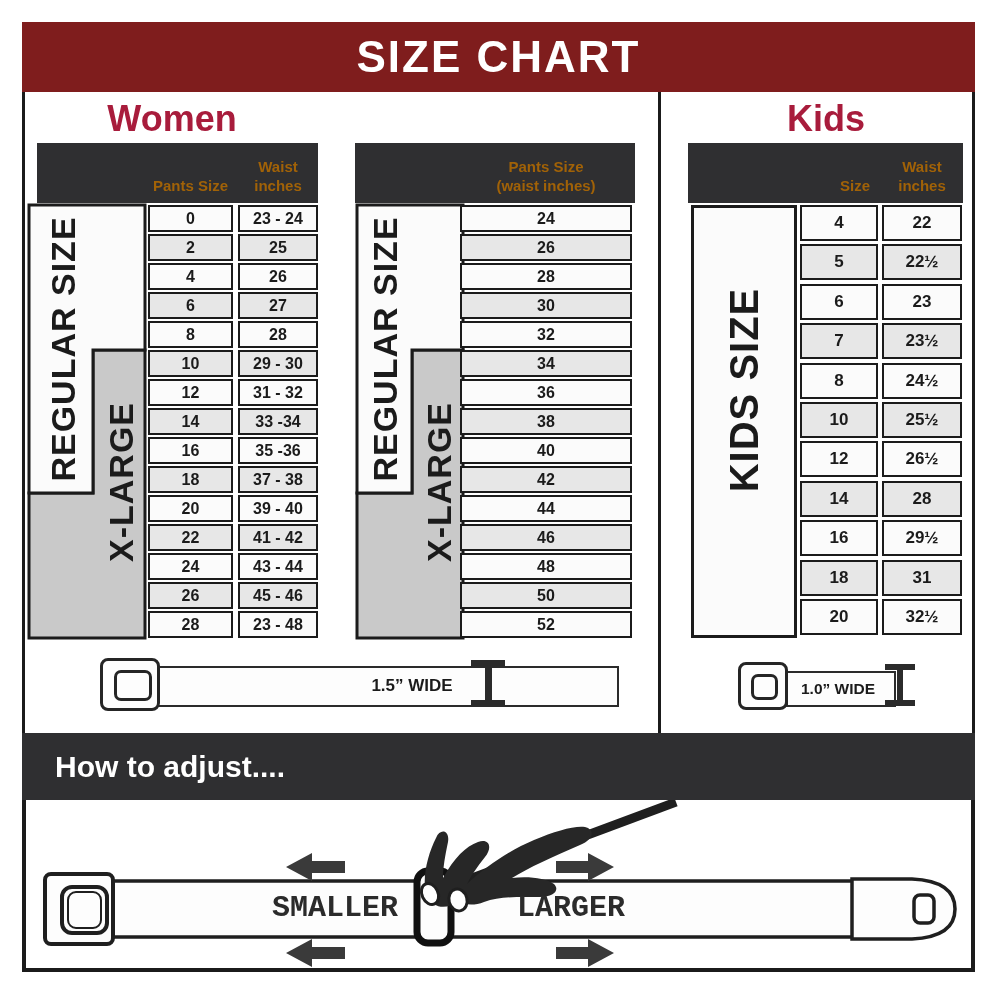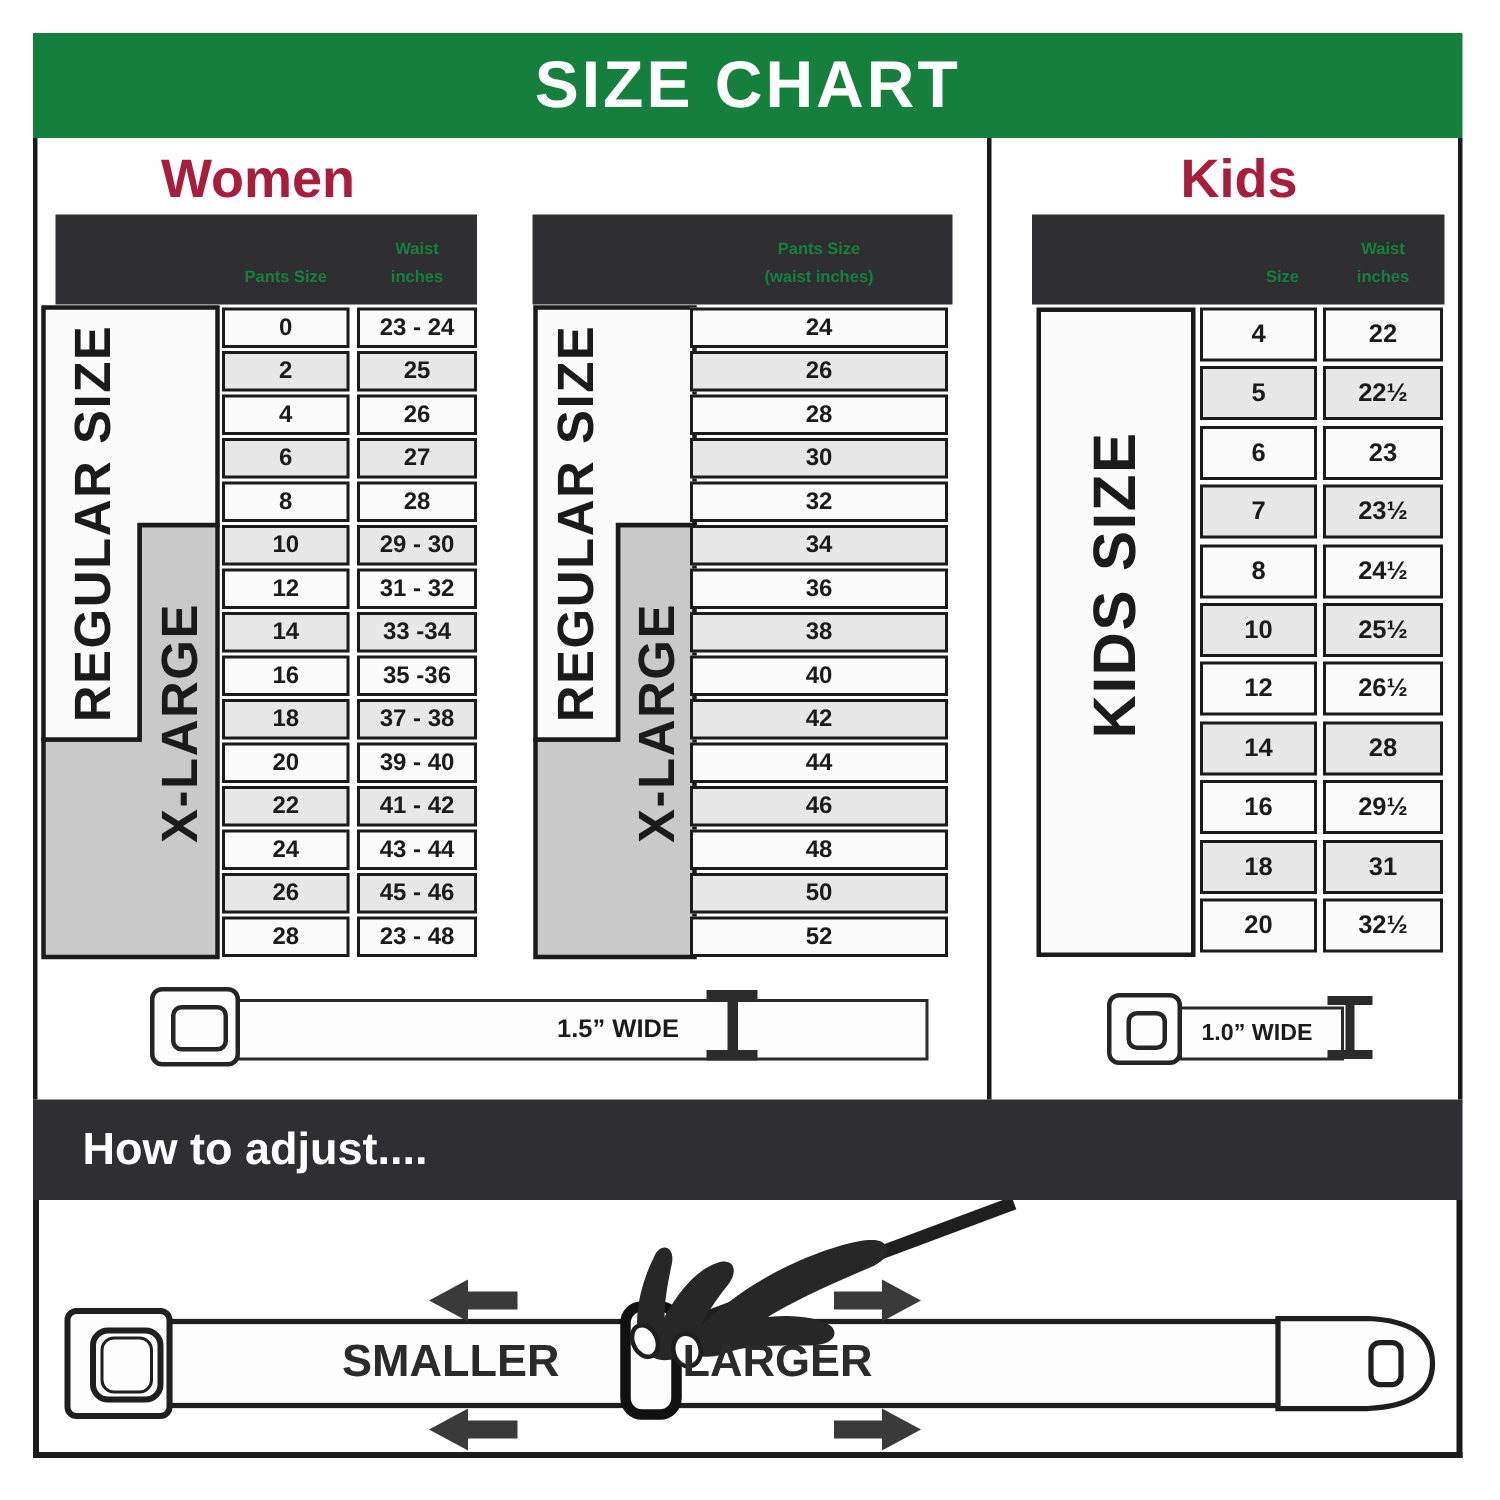--- a/index.html
+++ b/index.html
@@ -5,38 +5,38 @@
   * { margin:0; padding:0; box-sizing:border-box; }
   body { background:#fff; }
   .page {
     position:relative; width:1000px; height:1000px; background:#ffffff;
     font-family:"Liberation Sans","DejaVu Sans",sans-serif; color:#1b1b1b;
     overflow:hidden;
   }
   
   .titlebar {
     position:absolute; left:22px; top:22px; width:953px; height:70px;
-    background:#15803d; color:#fff; display:flex; align-items:center; justify-content:center;
+    background:#7f1d1d; color:#fff; display:flex; align-items:center; justify-content:center;
     font-size:44px; font-weight:bold; letter-spacing:2px;
   }
   
   .main { position:absolute; left:22px; top:92px; width:953px; height:816px; background:#fff; }
   .edge { position:absolute; top:0; height:641px; width:3px; background:#1b1b1b; }
   .edge.l { left:0; } .edge.r { right:0; }
   .divider { position:absolute; left:636px; top:0; width:3px; height:641px; background:#1b1b1b; }
   .col-heading {
     position:absolute; top:6px; width:220px; text-align:center;
     font-size:36px; font-weight:bold; color:#a81c3c;
   }
   .h-women { left:40px; } .h-men { left:360px; } .h-kids { left:694px; }
   .thead { position:absolute; background:#2f2f31; }
   .th-w { left:15px;  top:51px; width:281px; height:60px; }
   .th-m { left:333px; top:51px; width:280px; height:60px; }
   .th-k { left:666px; top:51px; width:275px; height:60px; }
-  .th-label { position:absolute; color:#15803d; font-size:11px; font-weight:bold; text-align:center; line-height:19px; }
+  .th-label { position:absolute; color:#a16207; font-size:15px; font-weight:bold; text-align:center; line-height:19px; }
   
   .zones { position:absolute; }
   .z-w { left:5px;  top:111px; }
   .z-m { left:333px; top:111px; }
   .kids-zone {
     position:absolute; left:669px; top:113px; width:106px; height:433px;
     background:#fbfbfb; border:3px solid #1b1b1b;
   }
   .vlabel {
     position:absolute; white-space:nowrap; font-weight:bold; color:#1b1b1b;
@@ -72,22 +72,22 @@
     position:absolute; left:22px; top:733px; width:953px; height:67px;
     background:#2f2f31; color:#fff; font-size:30px; font-weight:bold;
     display:flex; align-items:center; padding-left:33px;
   }
   .adjust-box {
     position:absolute; left:22px; top:800px; width:953px; height:172px;
     border:4px solid #1b1b1b; border-top:none; background:#fff;
   }
   .adjust-svg { position:absolute; left:26px; top:800px; }
   .adjust-word {
-    position:absolute; width:170px; text-align:left;
-    font-size:30px; font-weight:bold; color:#2b2b2b; top:891px;
+    position:absolute; width:170px; text-align:right;
+    font-size:30px; font-weight:bold; color:#2b2b2b; top:891px;font-family:Liberation Mono, monospace;
   }
   .word-smaller { left:228px; } .word-larger { left:455px; }
 </style>
 </head>
 <body>
 
 <div class="page">
 
   <div class="titlebar">SIZE CHART</div>
 

